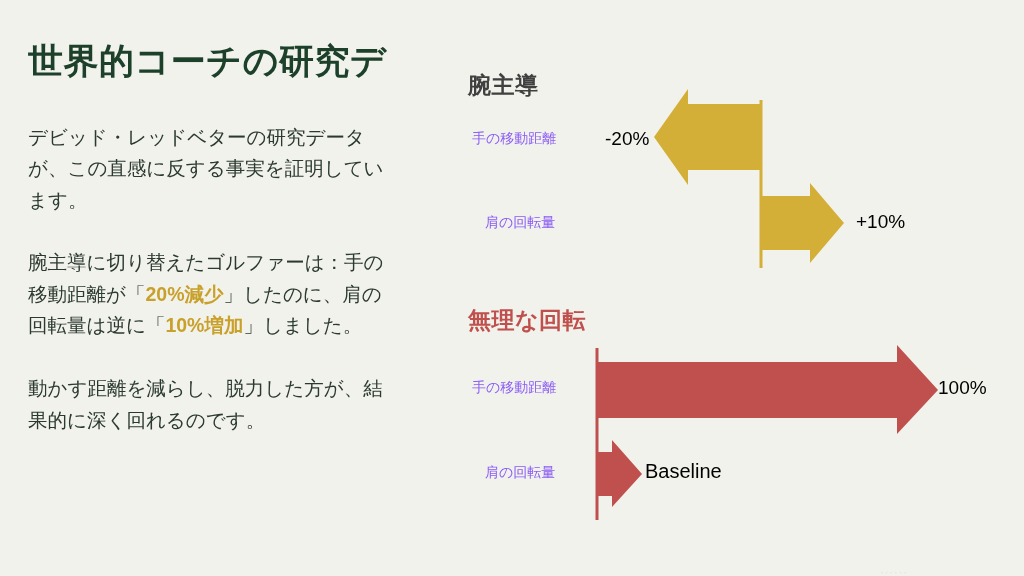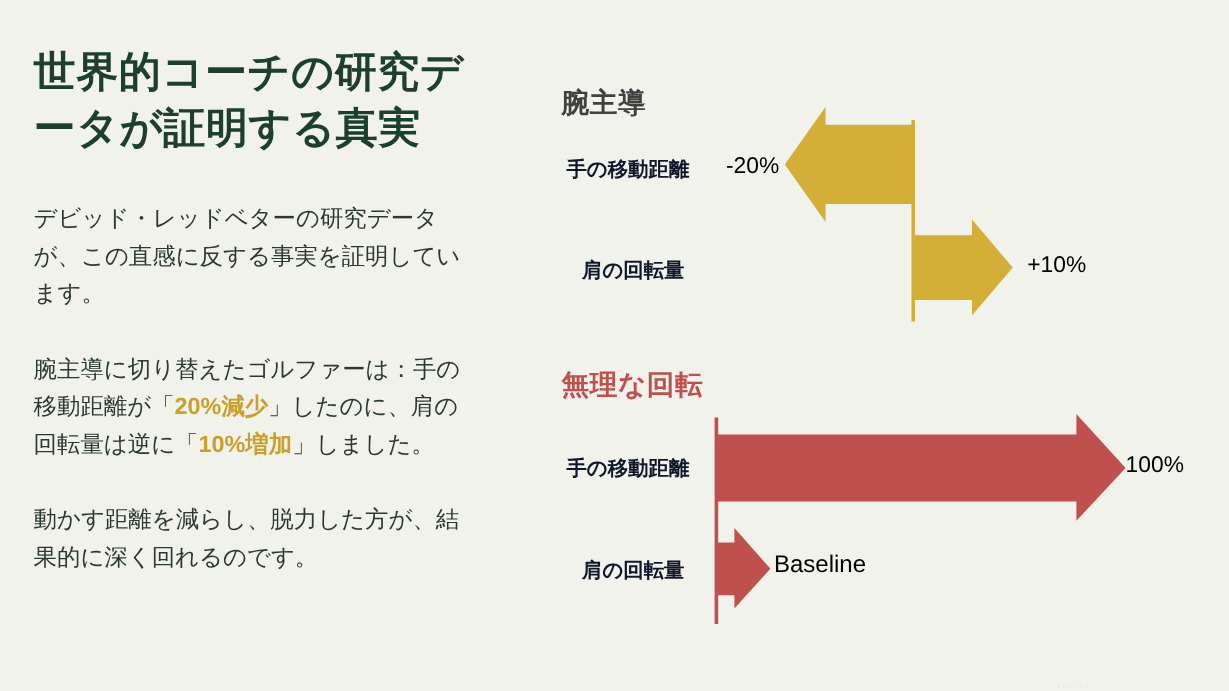--- a/index.html
+++ b/index.html
@@ -66,23 +66,23 @@
     letter-spacing: 0.5px;
     margin: 0;
   }
   #heading-arm    { left: 8px; top: 70px;  color: #404040; }
   #heading-twist  { left: 8px; top: 305px; color: #c0504d; }
 
   .chart { position: absolute; left: 0; top: 0; width: 564px; height: 576px; }
 
   .row-label {
     position: absolute;
-    font-size: 17px;
-    font-weight: bold;
-    color: #0f172a;
+    font-size: 14px;
+    font-weight: normal;
+    color: #8b5cf6;
     white-space: nowrap;
   }
   .value-label {
     position: absolute;
     font-size: 19px;
     font-weight: normal;
     color: #000000;
     white-space: nowrap;
   }
   .value-label.small { font-size: 20px; }
@@ -111,21 +111,20 @@
 </style>
 </head>
 <body>
 
 <div class="slide">
 
   <div class="left-col">
 
     <h1 class="slide-title">
       <span>世界的コーチの研究デ</span><br>
-      <span>ータが証明する真実</span>
     </h1>
 
     <p class="body-para" id="para-intro">デビッド・レッドベターの研究データが、この直感に反する事実を証明しています。</p>
 
     <p class="body-para" id="para-result"><span>腕主導に切り替えたゴルファーは：手の移動距離が「</span><span class="hl-gold">20%減少</span><span>」したのに、肩の回転量は逆に「</span><span class="hl-gold">10%増加</span><span>」しました。</span></p>
 
     <p class="body-para" id="para-conclusion">動かす距離を減らし、脱力した方が、結果的に深く回れるのです。</p>
   </div>
 
   <div class="right-col">

